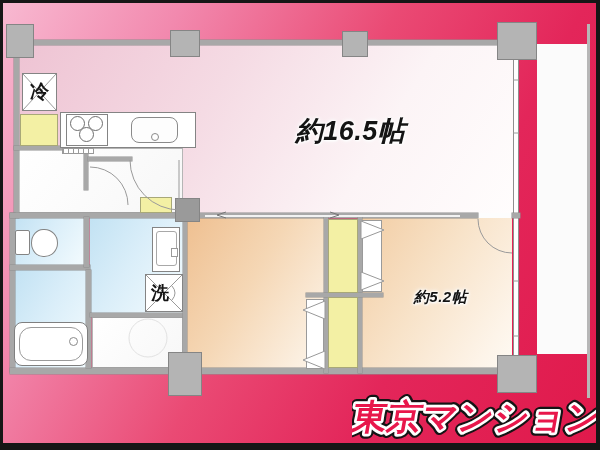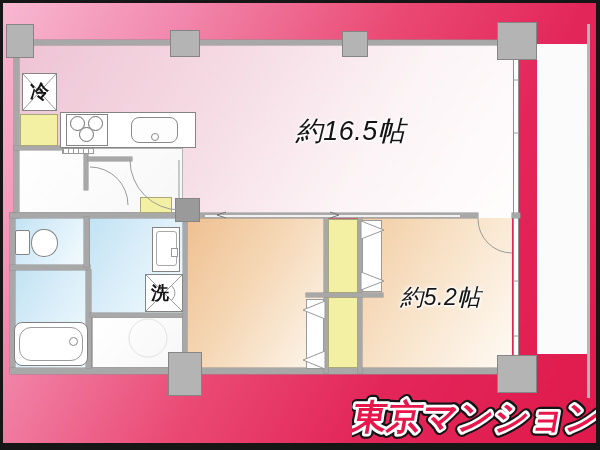--- a/index.html
+++ b/index.html
@@ -12,21 +12,21 @@
   .floor-ldk{background:linear-gradient(122deg,#eec3d3 0%,#f5dbe4 38%,#fcf4f6 70%,#fffdfd 100%);}
   .floor-warm-a{background:linear-gradient(122deg,#efc091 0%,#f5d7b5 45%,#fbeede 85%,#fdf6ec 100%);}
   .floor-warm-b{background:linear-gradient(122deg,#f2cda4 0%,#f8e3c9 45%,#fdf4e9 85%,#fefaf3 100%);}
   .floor-wet{background:linear-gradient(122deg,#c2e2f3 0%,#daeef9 45%,#eff9fd 90%);}
   .floor-white{background:linear-gradient(130deg,#ffffff 0%,#f7f7f7 100%);border:1px solid #b5b5b5;box-sizing:border-box;}
   .closet{background:#f3f0a4;border:1px solid #a8a878;box-sizing:border-box;}
   .doorstrip{background:#fff;border:1px solid #9a9a9a;box-sizing:border-box;}
   .win{background:#fff;border-left:1.5px solid #8f8f8f;border-right:1.5px solid #8f8f8f;box-sizing:border-box;}
   .fixture{background:#fff;border:1.2px solid #848484;box-sizing:border-box;}
   .room-label{display:flex;align-items:center;justify-content:center;
-    font-style:italic;font-weight:400;color:#141414;letter-spacing:.5px;white-space:nowrap;
+    font-style:italic;font-weight:700;color:#141414;letter-spacing:.5px;white-space:nowrap;
     text-shadow:0 0 2px #fff,0 0 3px #fff,0 0 4px #fff,0 0 6px rgba(255,255,255,.95),1px 1px 2px rgba(255,255,255,.9);}
   .glyph-label{display:flex;align-items:center;justify-content:center;
     font-weight:700;color:#151515;}
   .frame{background:#161616;}
 </style>
 </head>
 <body>
 
 <div id="stage">
 
@@ -126,21 +126,21 @@
     <circle cx="148" cy="338" r="19" fill="none" stroke="#e2e2e2" stroke-width="1"></circle>
     <g fill="#ffffff" stroke="#999999" stroke-width="1">
       <polygon points="361,221 361,239 384,230"></polygon>
       <polygon points="361,272 361,290 384,281"></polygon>
       <polygon points="325,301 325,319 303,310"></polygon>
       <polygon points="325,351 325,369 303,360"></polygon>
     </g>
   </svg>
 
   <div class="abs room-label" style="left:268px;top:112px;width:165px;height:38px;font-size:27px;">約16.5帖</div>
-  <div class="abs room-label" style="left:368px;top:281px;width:145px;height:32px;font-size:23px;">約5.2帖</div>
+  <div class="abs room-label" style="left:368px;top:281px;width:145px;height:32px;font-size:15px;">約5.2帖</div>
 
   <div class="abs glyph-label" style="left:22px;top:73px;width:35px;height:38px;font-size:19px;background:transparent;">冷</div>
   <div class="abs glyph-label" style="left:143px;top:274px;width:34px;height:38px;font-size:18px;">洗</div>
 
   <svg class="abs" style="left:352px;top:388px;" width="246" height="56" viewBox="0 0 246 56">
     <g transform="translate(123,41) skewX(-10)" font-family="Liberation Sans, sans-serif" font-weight="bold" font-size="35" text-anchor="middle" letter-spacing="0">
       <text fill="none" stroke="#141414" stroke-width="10" stroke-linejoin="round">東京マンション</text>
       <text fill="none" stroke="#ffffff" stroke-width="5.5" stroke-linejoin="round">東京マンション</text>
       <text fill="#e8174b">東京マンション</text>
     </g>

